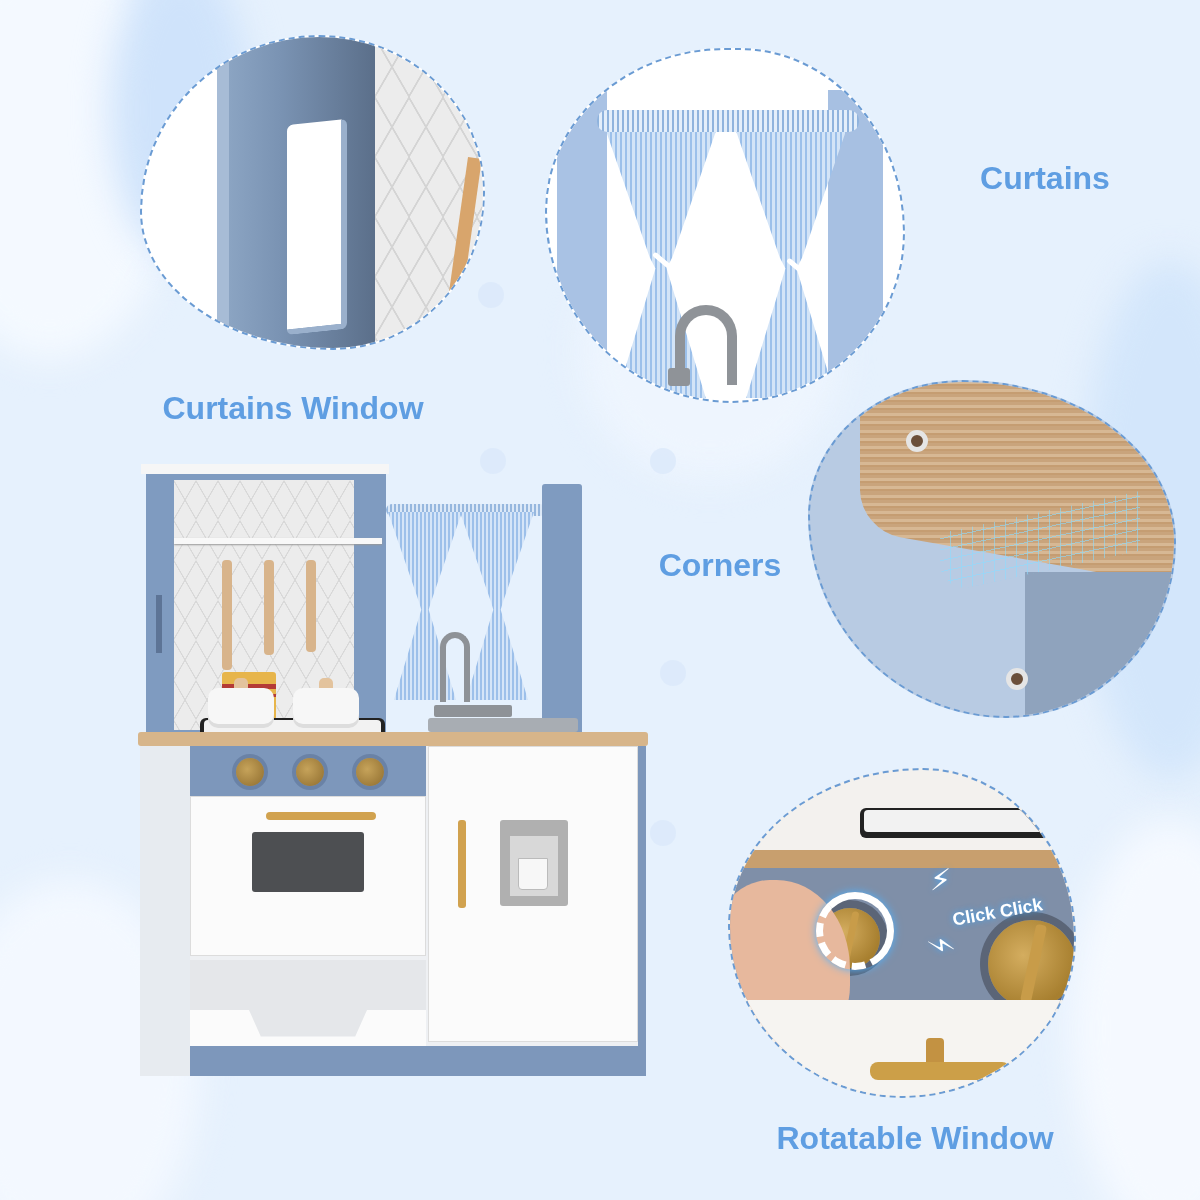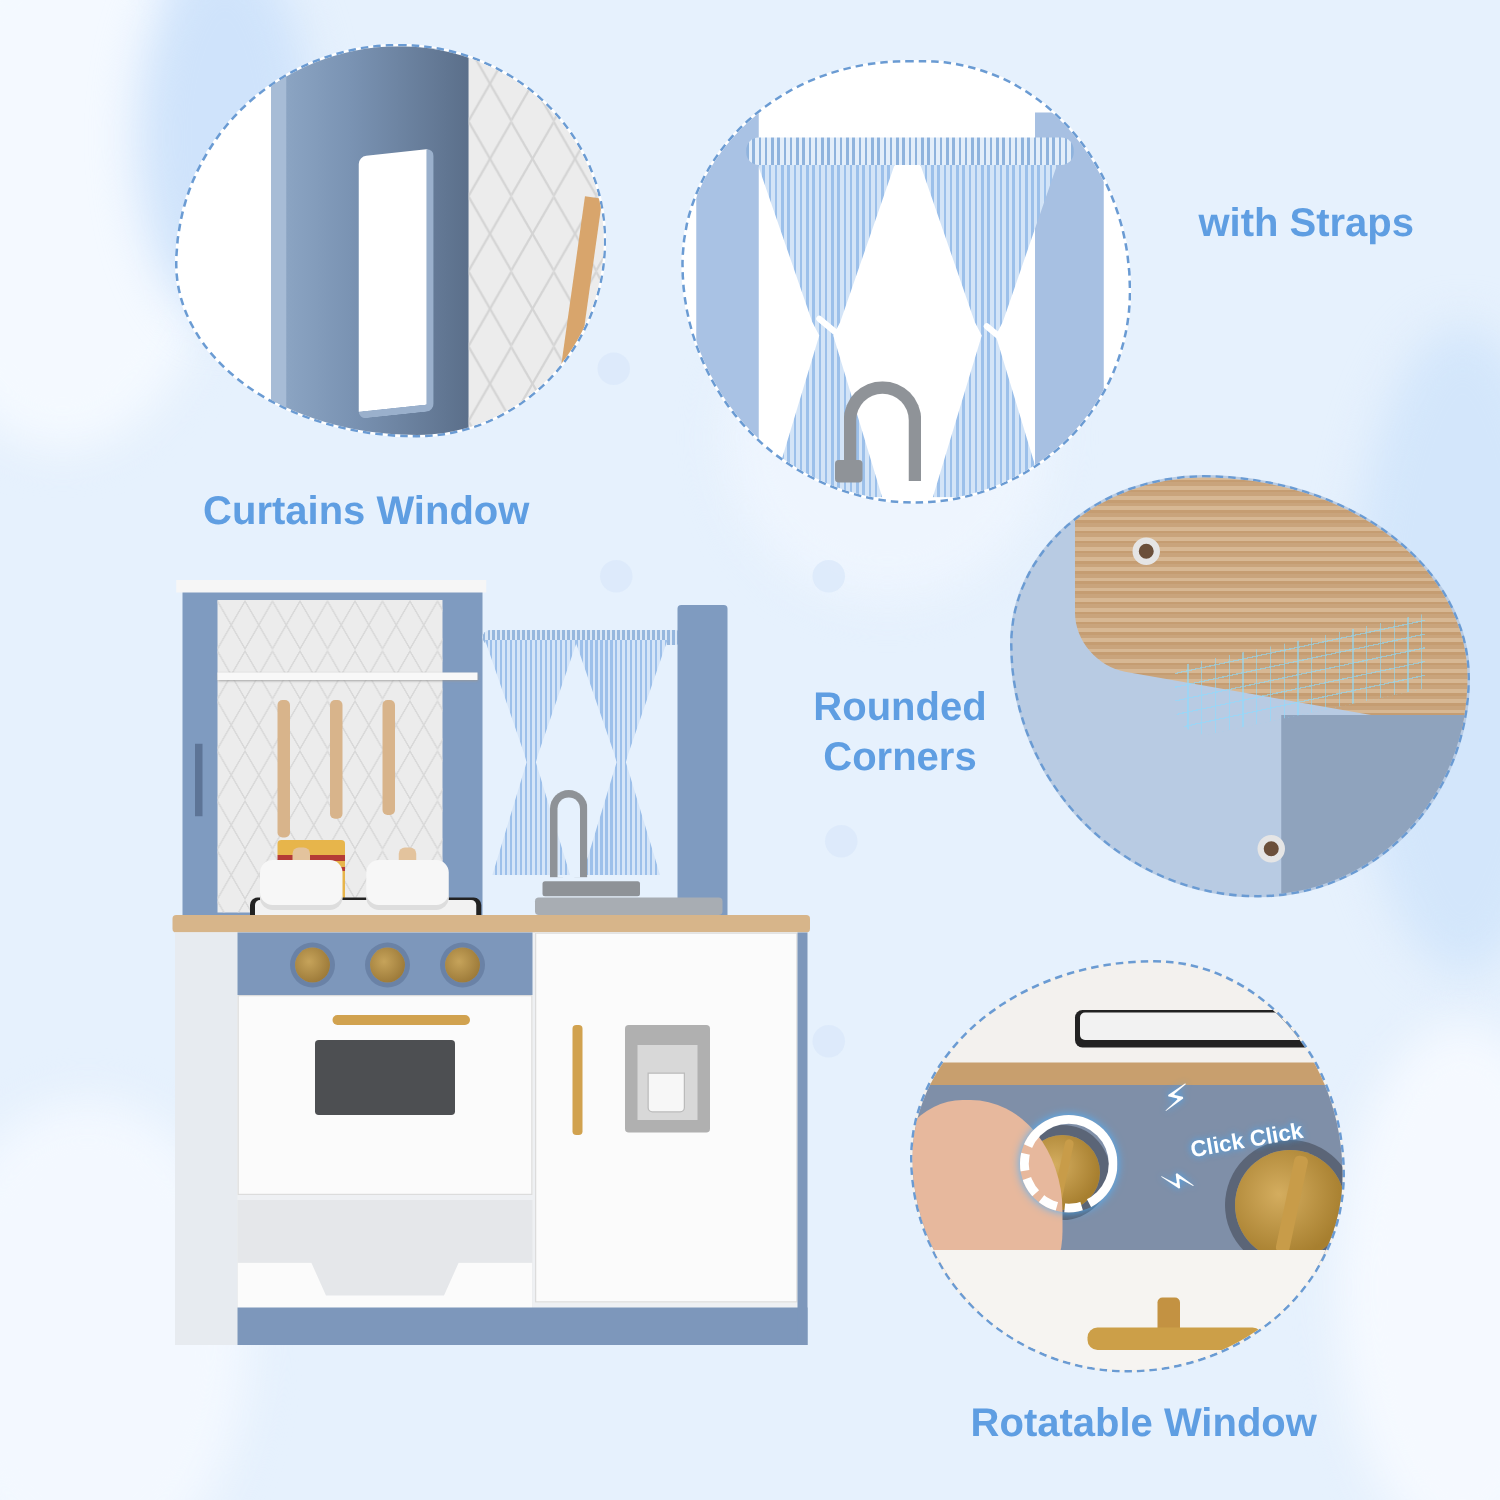--- a/index.html
+++ b/index.html
@@ -182,32 +182,31 @@
   <div class="post-r"></div>
   <div class="curtain cl"></div>
   <div class="curtain cr"></div>
   <div class="rod"></div>
   <div class="strap" style="left:104px;top:208px;transform:rotate(40deg)"></div>
   <div class="strap" style="left:238px;top:214px;transform:rotate(40deg)"></div>
   <div class="faucet"></div>
   <div class="spout"></div>
 </div>
 <div class="label" style="left:925px;top:158px;width:240px">
-  <div>with Straps</div>
+  <div>Curtains</div>
 </div>
 
 <div class="bubble b3">
   <div class="top"></div>
   <div class="front-r"></div>
   <div class="grid"></div>
   <div class="screw" style="left:96px;top:48px"></div>
   <div class="screw" style="left:196px;top:286px"></div>
 </div>
 <div class="label" style="left:620px;top:545px;width:200px">
-  <div>Rounded</div>
   <div>Corners</div>
 </div>
 
 <div class="bubble b4">
   <div class="tray"></div>
   <div class="trayin"></div>
   <div class="counter"></div>
   <div class="panel"></div>
   <div class="knob k1"></div>
   <div class="knob k2"></div>

